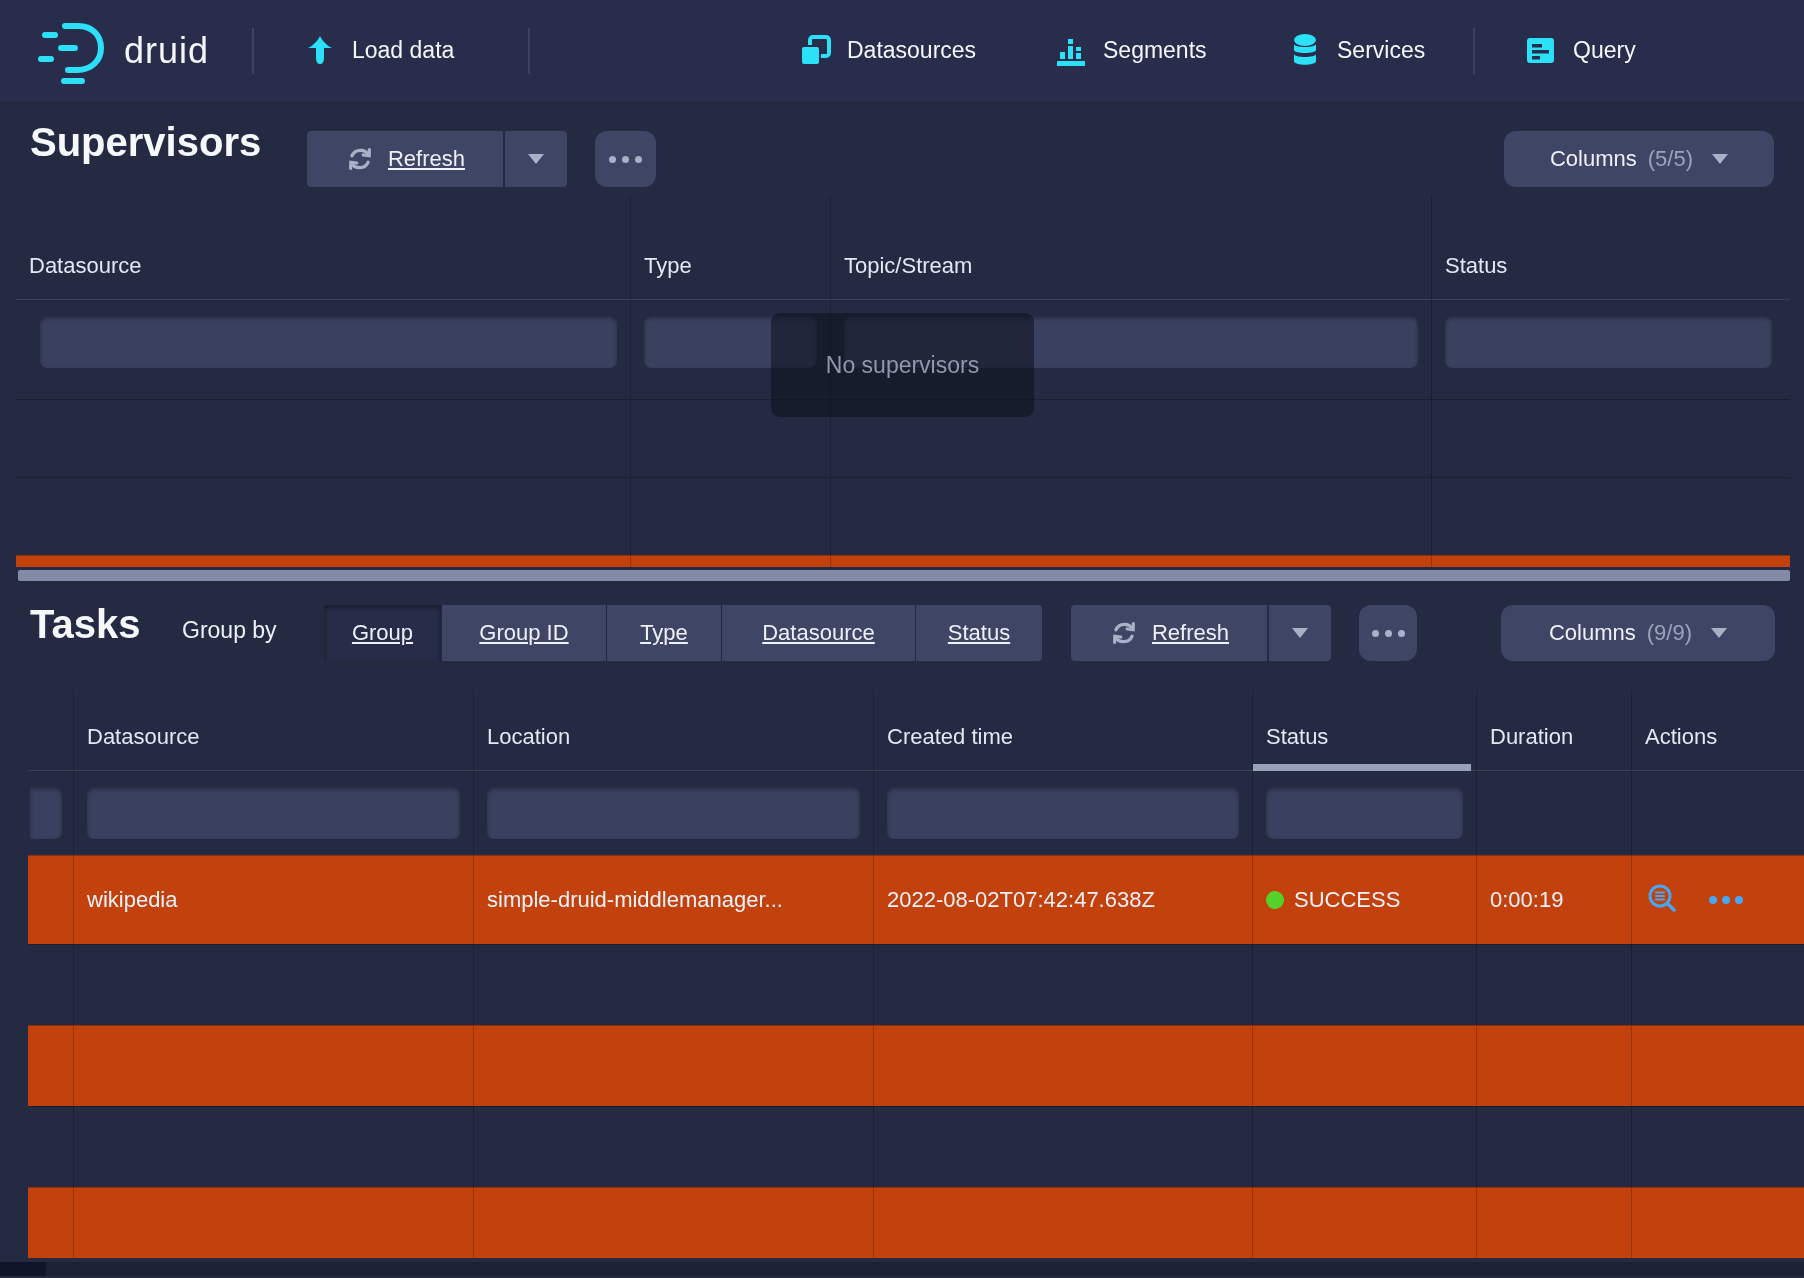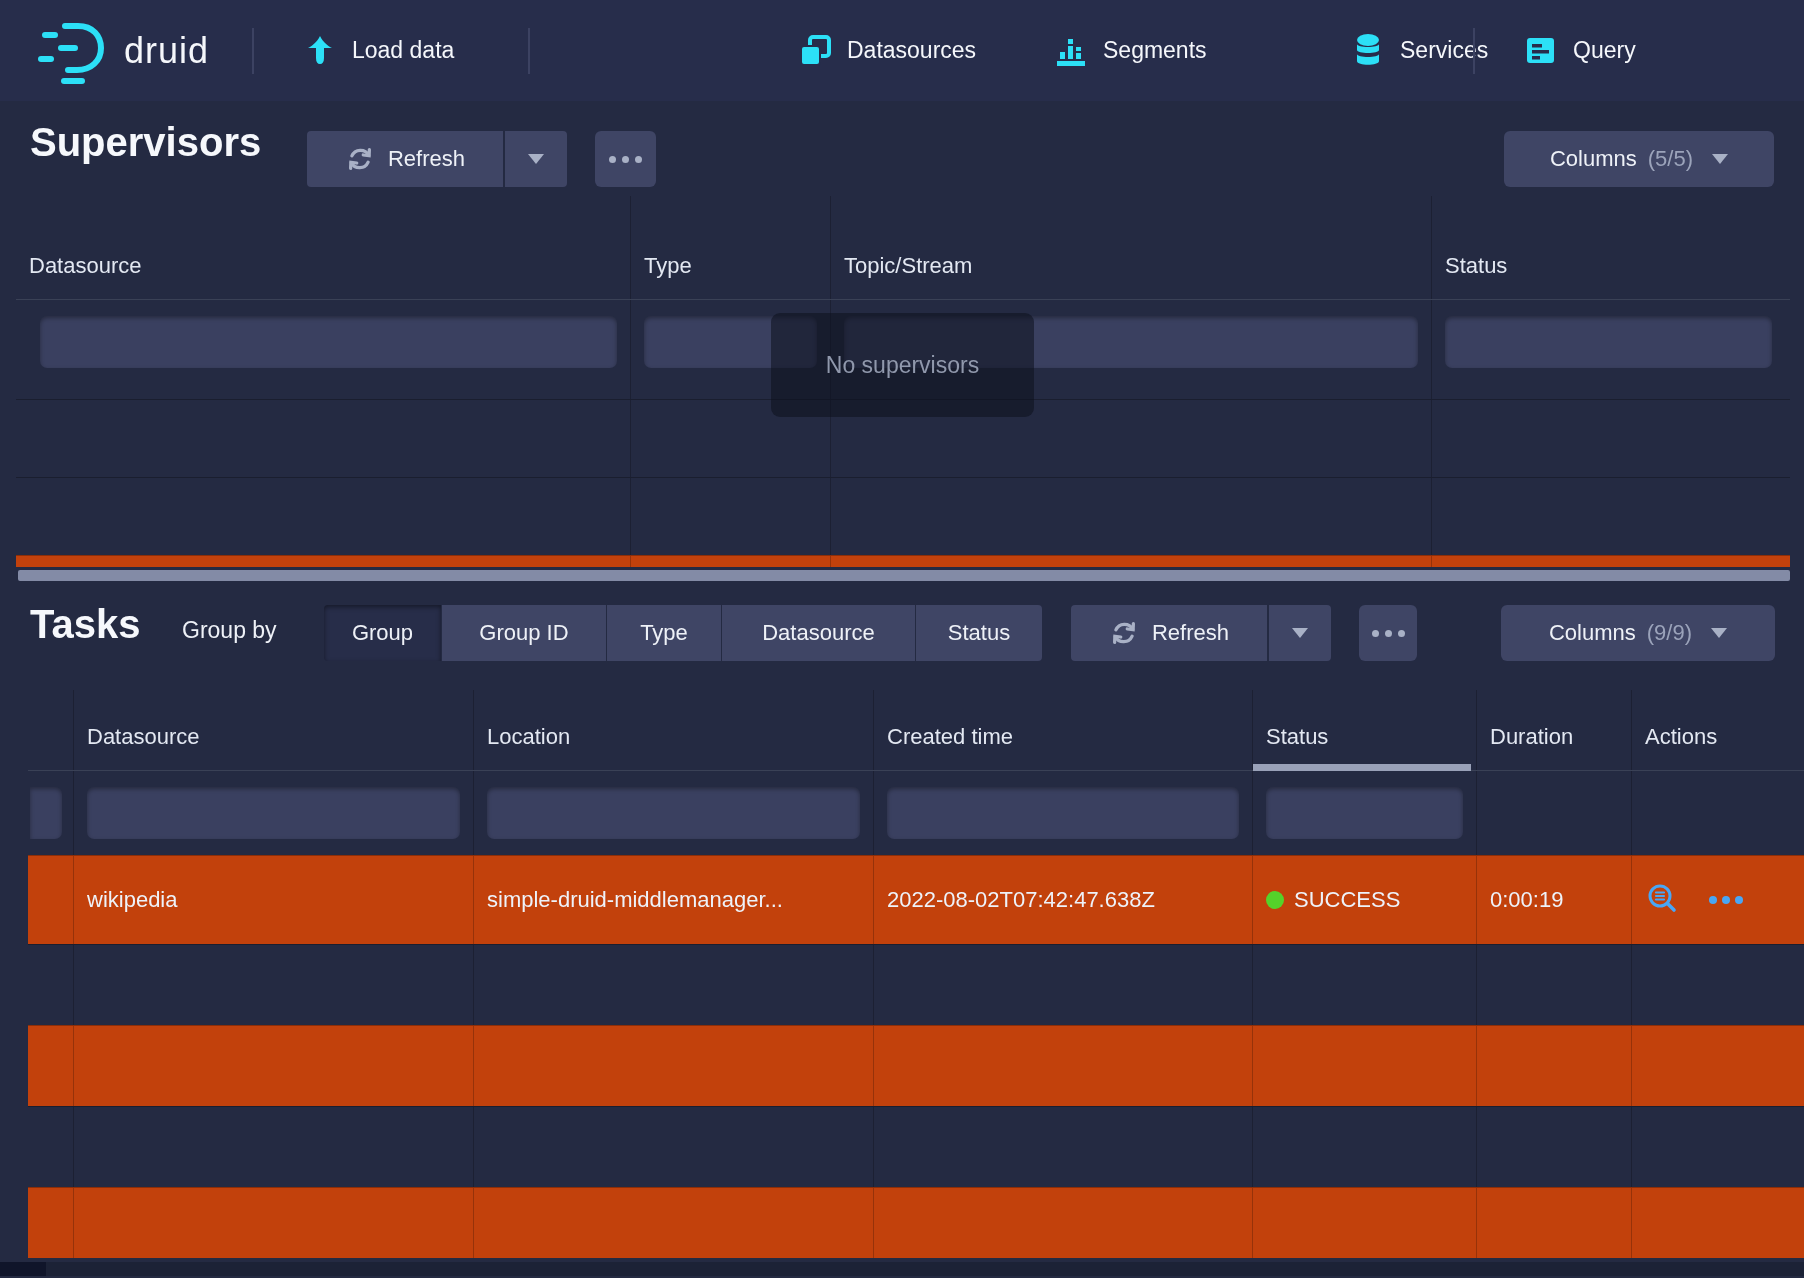--- a/index.html
+++ b/index.html
@@ -9,22 +9,22 @@
   
   .nav{position:absolute;top:0;left:0;width:1804px;height:101px;background:#272d4b;}
   .nav-item{position:absolute;top:0;height:101px;display:flex;align-items:center;gap:14px;}
   .nav-label{font-size:23px;color:#f5f7fb;white-space:nowrap;}
   .brand-word{font-size:36px;color:#f5f7fb;letter-spacing:1px;}
   .nav-divider{position:absolute;top:28px;width:2px;height:46px;background:#3c4262;}
   .nav-pill{background:#3e4466;border-radius:30px;padding:0 34px;height:59px;top:21px;}
 
   
   .btn{display:flex;align-items:center;justify-content:center;gap:13px;height:56px;
-       background:#3f4565;border-radius:6px;font-size:22px;color:#eef1f7;box-sizing:border-box;}
-  .btn-group{position:absolute;display:flex;}
+       background:#3f4565;border-radius:12px;font-size:22px;color:#eef1f7;box-sizing:border-box;}
+  .btn-group{position:absolute;display:flex;text-decoration:underline;}
   .btn-main{border-radius:4px 0 0 4px;}
   .btn-caret{border-radius:0 4px 4px 0;width:62px;margin-left:2px;}
   .caret{width:0;height:0;border-left:8px solid transparent;border-right:8px solid transparent;
          border-top:10px solid #a9b1c6;}
   .dots{display:flex;gap:6px;}
   .dots i{width:7px;height:7px;border-radius:50%;background:#a9b1c6;}
   .dim{color:#9ba3ba;}
 
   
   .seg{border-radius:0;margin-left:1px;}
@@ -121,21 +121,21 @@
           <rect x="7" y="19" width="5" height="7"></rect>
           <rect x="15" y="6" width="5" height="5"></rect>
           <rect x="15" y="13" width="5" height="13"></rect>
           <rect x="23" y="14" width="5" height="4"></rect>
           <rect x="23" y="20" width="5" height="6"></rect>
         </svg>
       </span>
       <span class="nav-label">Segments</span>
     </div>
 
-    <div class="nav-item" style="left:1350px;">
+    <div class="nav-item" style="left:1287px;">
       <span>
         <svg width="36" height="38" viewBox="0 0 36 38" fill="#2ce0f7">
           <ellipse cx="18" cy="8" rx="11" ry="6"></ellipse>
           <path d="M7 12 C7 16 29 16 29 12 L29 18 C29 22 7 22 7 18 Z"></path>
           <path d="M7 22 C7 26 29 26 29 22 L29 29 C29 34 7 34 7 29 Z"></path>
         </svg>
       </span>
       <span class="nav-label">Services</span>
     </div>
 

